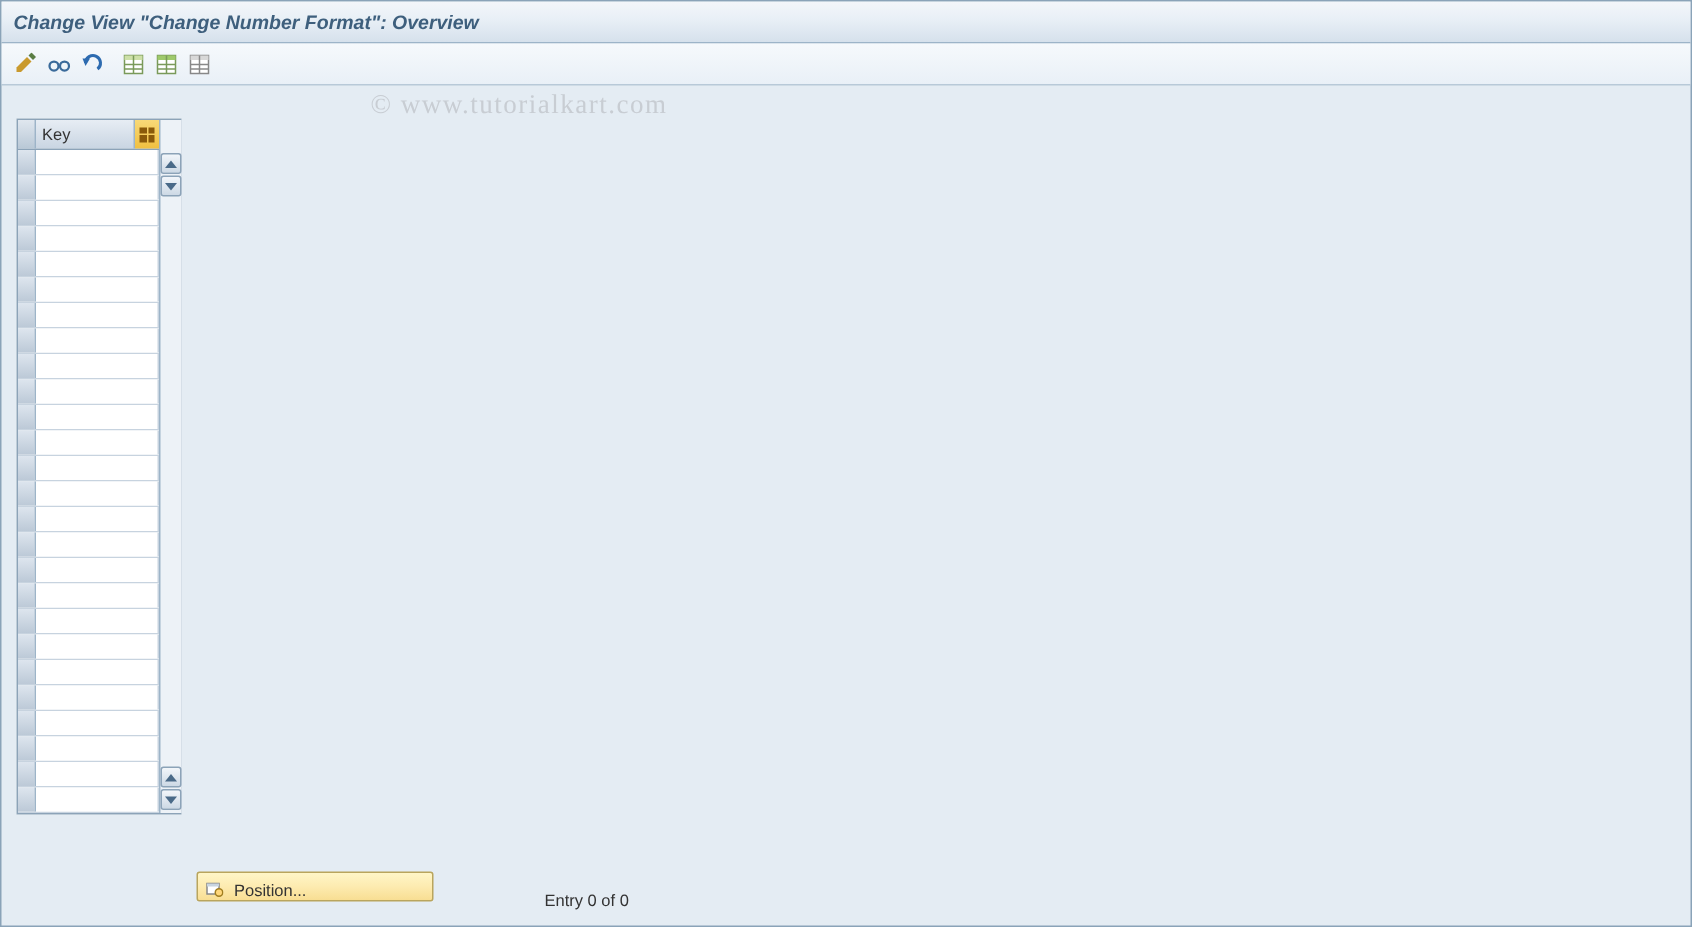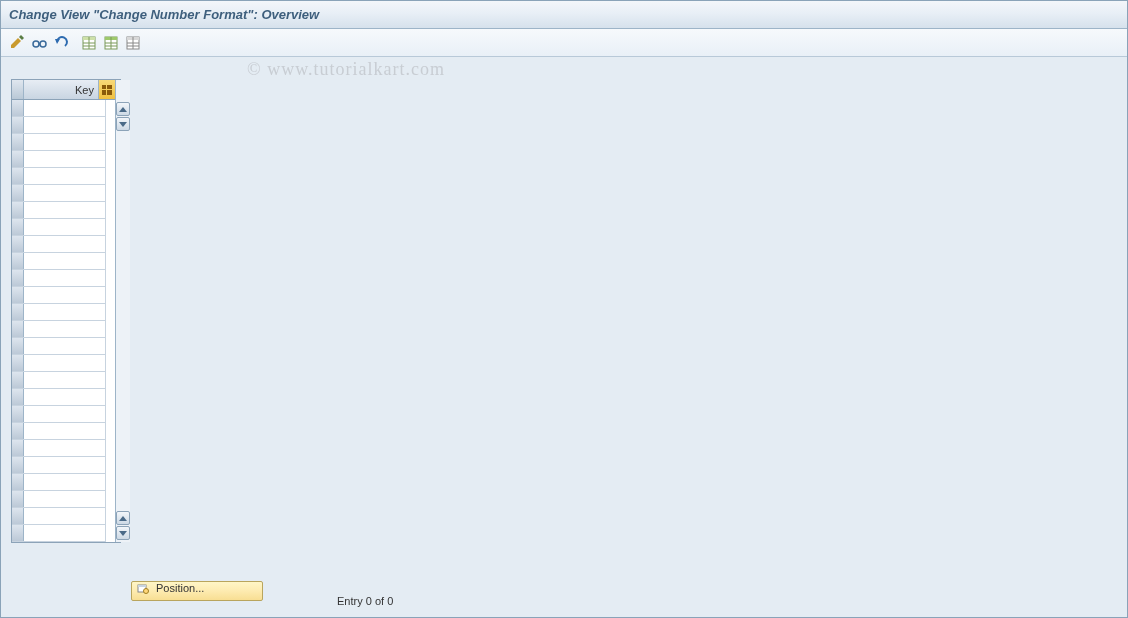--- a/index.html
+++ b/index.html
@@ -97,21 +97,20 @@
       border-right: 1px solid #9db4c8;
       background: linear-gradient(to bottom, #e0e7ef 0%, #b9c8d6 100%);
     }
     .gh-key {
       flex: 1;
       display: flex;
       align-items: center;
       padding: 0 4px;
       color: #333;
       border-right: 1px solid #9db4c8;
-      margin-left: 47px;
     }
     .gh-config {
       width: 16px;
       display: flex;
       align-items: center;
       justify-content: center;
       background: linear-gradient(to bottom, #f8d978 0%, #f0c040 100%);
     }
     .gh-config-icon {
       width: 10px; height: 10px;
@@ -186,27 +185,27 @@
       position: absolute;
       left: 0;
       bottom: 10px;
       width: 100%;
       padding-left: 130px;
       display: flex;
       align-items: center;
       gap: 74px;
     }
     .position-btn {
-      width: 132px;
+      width: 158px;
       height: 20px;
       background: linear-gradient(to bottom, #fff6c7 0%, #fdebb0 50%, #f8de93 100%);
       border: 1px solid #b9a55d;
       border-radius: 2px;
       display: flex;
-      align-items: flex-start;
+      align-items: flex-end;
       cursor: pointer;
       position: relative;
       padding-left: 4px;
       gap: 6px;
     }
     .position-btn .pin-ico {
       width: 14px;
       height: 14px;
       display: flex;
       align-items: center;

